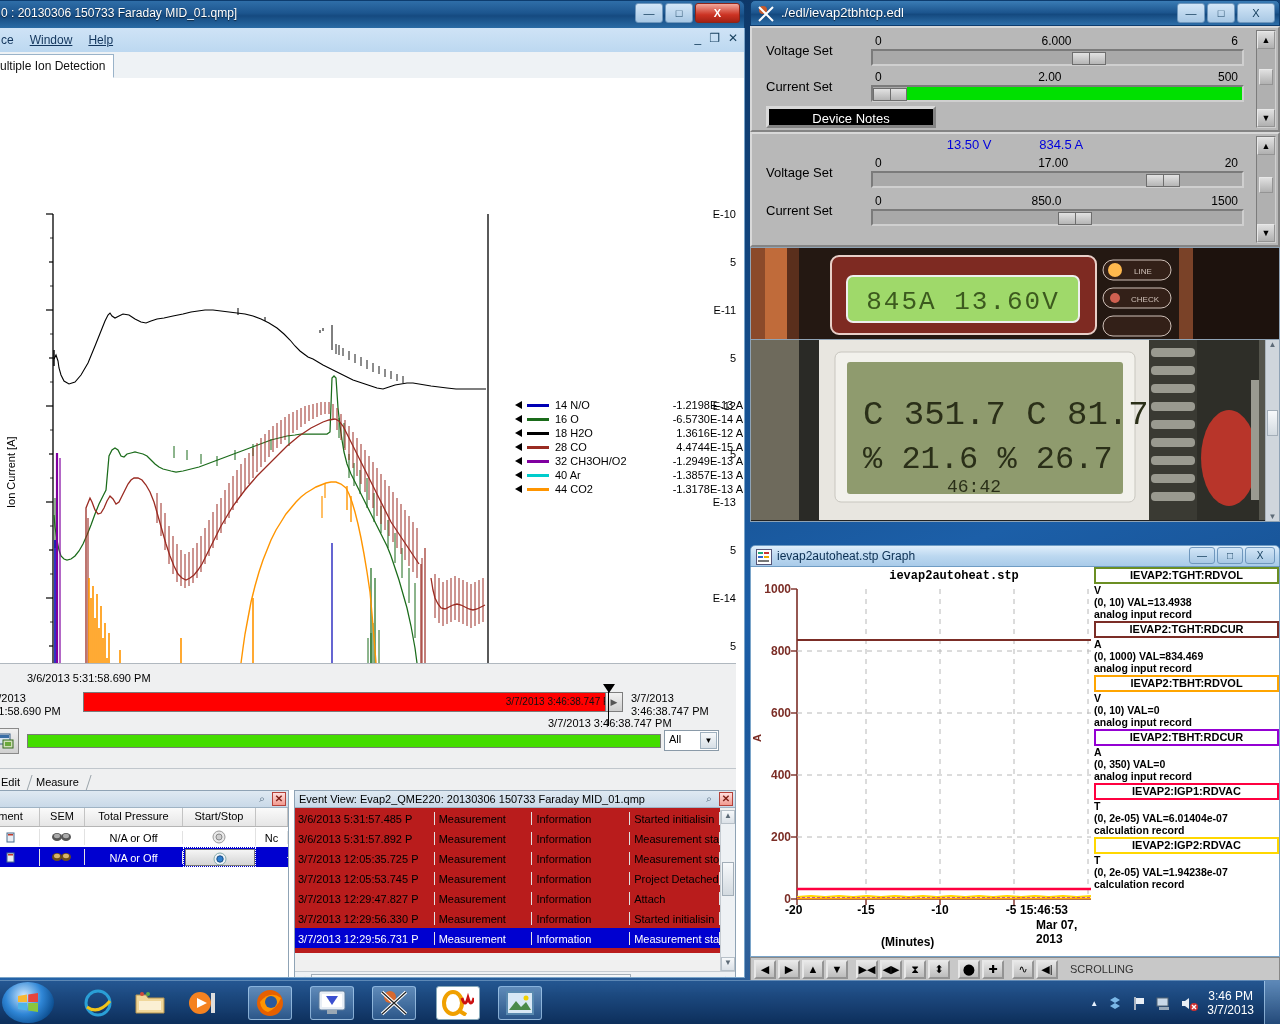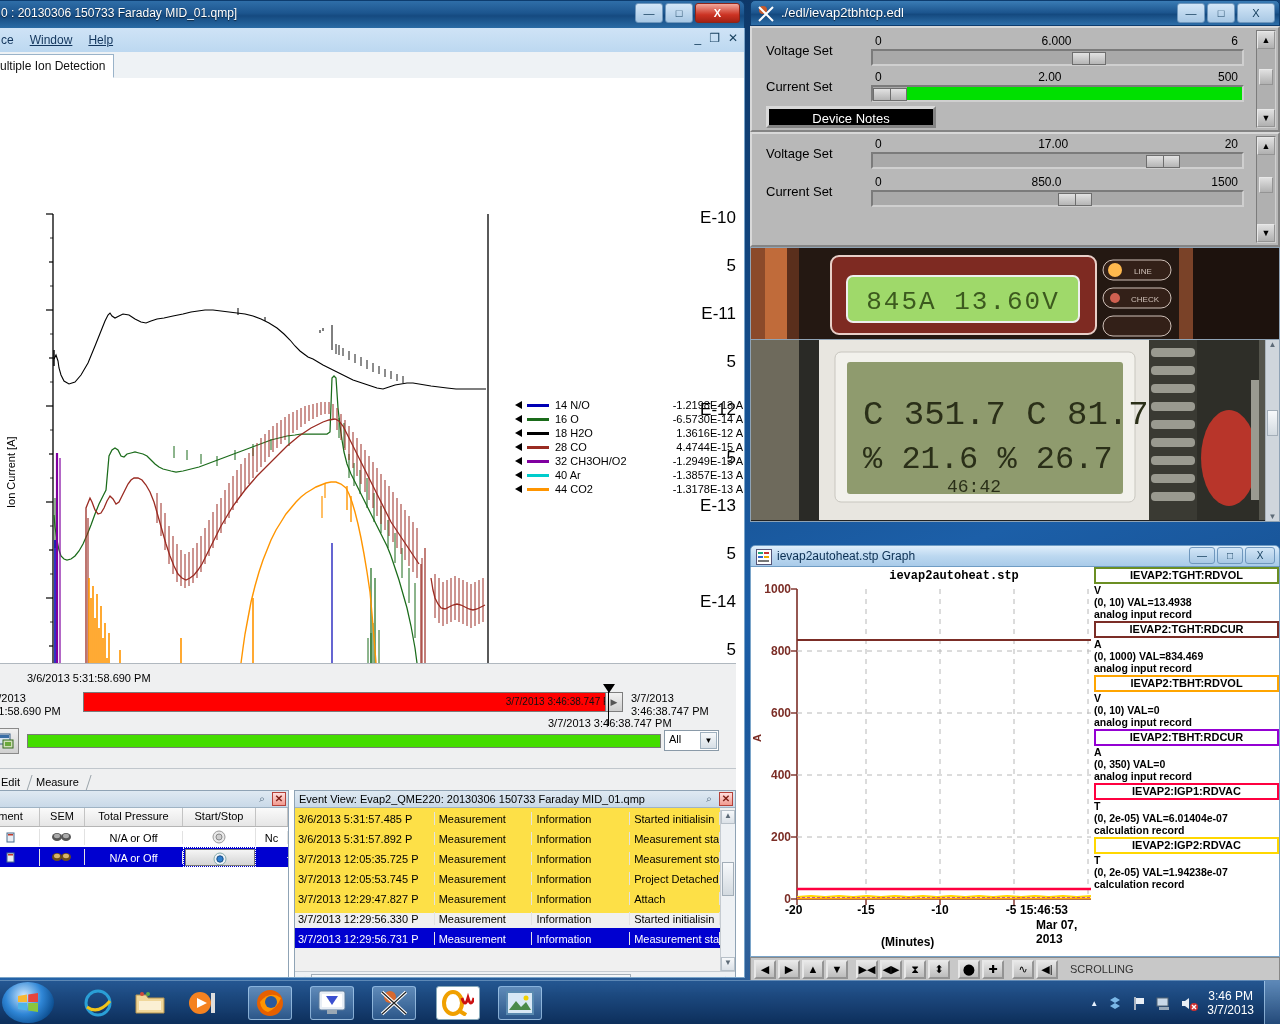--- a/index.html
+++ b/index.html
@@ -42,21 +42,21 @@
   .mdibtns{position:absolute;right:6px;top:3px;display:flex;gap:8px;color:#17405f;font-size:12px;}
   .tabrow{height:26px;background:#eef2f5;border-left:1px solid #7aa4c9;border-right:1px solid #7aa4c9;
     display:flex;align-items:flex-end;}
   .tab-sel{height:24px;background:#fff;border:1px solid #9ab3c9;border-bottom:1px solid #fff;
     padding:4px 8px 0 6px;font-size:12px;color:#111;margin-left:-8px;}
   .qbody{background:#fff;border:1px solid #7aa4c9;border-top:none;height:calc(978px - 78px);
     position:relative;overflow:hidden;}
 
   
   #chart{position:absolute;left:0;top:0;width:745px;height:585px;background:#fff;}
-  .ytick-lbl{position:absolute;right:0;font-size:17px;color:#000;text-align:right;white-space:nowrap;}
+  .ytick-lbl{position:absolute;right:0;font-size:11px;color:#000;text-align:right;white-space:nowrap;}
   .xtick-lbl{position:absolute;font-size:11px;color:#000;text-align:center;white-space:nowrap;}
   .ylabel{position:absolute;font-size:11px;color:#000;transform:rotate(-90deg);
     transform-origin:left top;white-space:nowrap;}
 
   
   #legend{position:absolute;left:523px;top:320px;font-size:11px;color:#000;}
   .lg-row{display:flex;align-items:center;height:14px;}
   .lg-arrow{width:12px;height:12px;position:relative;}
   .lg-arrow::before{content:"";position:absolute;left:1px;top:2px;border-style:solid;
     border-width:4px 7px 4px 0;border-color:transparent #000 transparent transparent;}
@@ -545,21 +545,21 @@
       </div>
 
     </div>
 
     <div class="pane" style="left:303px;top:712px;width:442px;height:198px;">
       <div class="pane-hdr">
         <span>Event View: Evap2_QME220: 20130306 150733 Faraday MID_01.qmp</span>
         <span class="pin">⌕</span>
         <span class="x">✕</span>
       </div>
-      <div style="background:#fde047;height:105px;margin-right:15px;">
+      <div style="background:#b91c1c;height:145px;margin-right:15px;">
         <div class="grow">
           <div style="width:140px;text-align:left;padding-left:3px">3/6/2013 5:31:57.485 P</div>
           <div style="width:98px;text-align:left;padding-left:4px">Measurement</div>
           <div style="width:98px;text-align:left;padding-left:4px">Information</div>
           <div style="width:90px;text-align:left;padding-left:4px">Started initialisin</div>
         </div>
         <div class="grow">
           <div style="width:140px;text-align:left;padding-left:3px">3/6/2013 5:31:57.892 P</div>
           <div style="width:98px;text-align:left;padding-left:4px">Measurement</div>
           <div style="width:98px;text-align:left;padding-left:4px">Information</div>
@@ -660,20 +660,24 @@
       </div>
     </div>
     <div class="devnotes">Device Notes</div>
   </div>
 
   <div class="edl-panel" style="height:115px;">
     <div class="edl-vscroll">
       <div class="a">▲</div>
       <div class="t" style="top:40px;"></div>
       <div class="a" style="position:absolute;bottom:0;left:0;right:0;">▼</div>
+    </div>
+    <div class="readout">
+      <span>13.50 V</span>
+      <span>834.5 A</span>
     </div>
     <div class="edl-row" style="height:38px;">
       <div class="edl-lbl">Voltage Set</div>
       <div class="edl-ctl" style="margin-right:34px;">
         <div class="edl-nums">
           <span>0</span>
           <span>17.00</span>
           <span>20</span>
         </div>
         <div class="slider">

